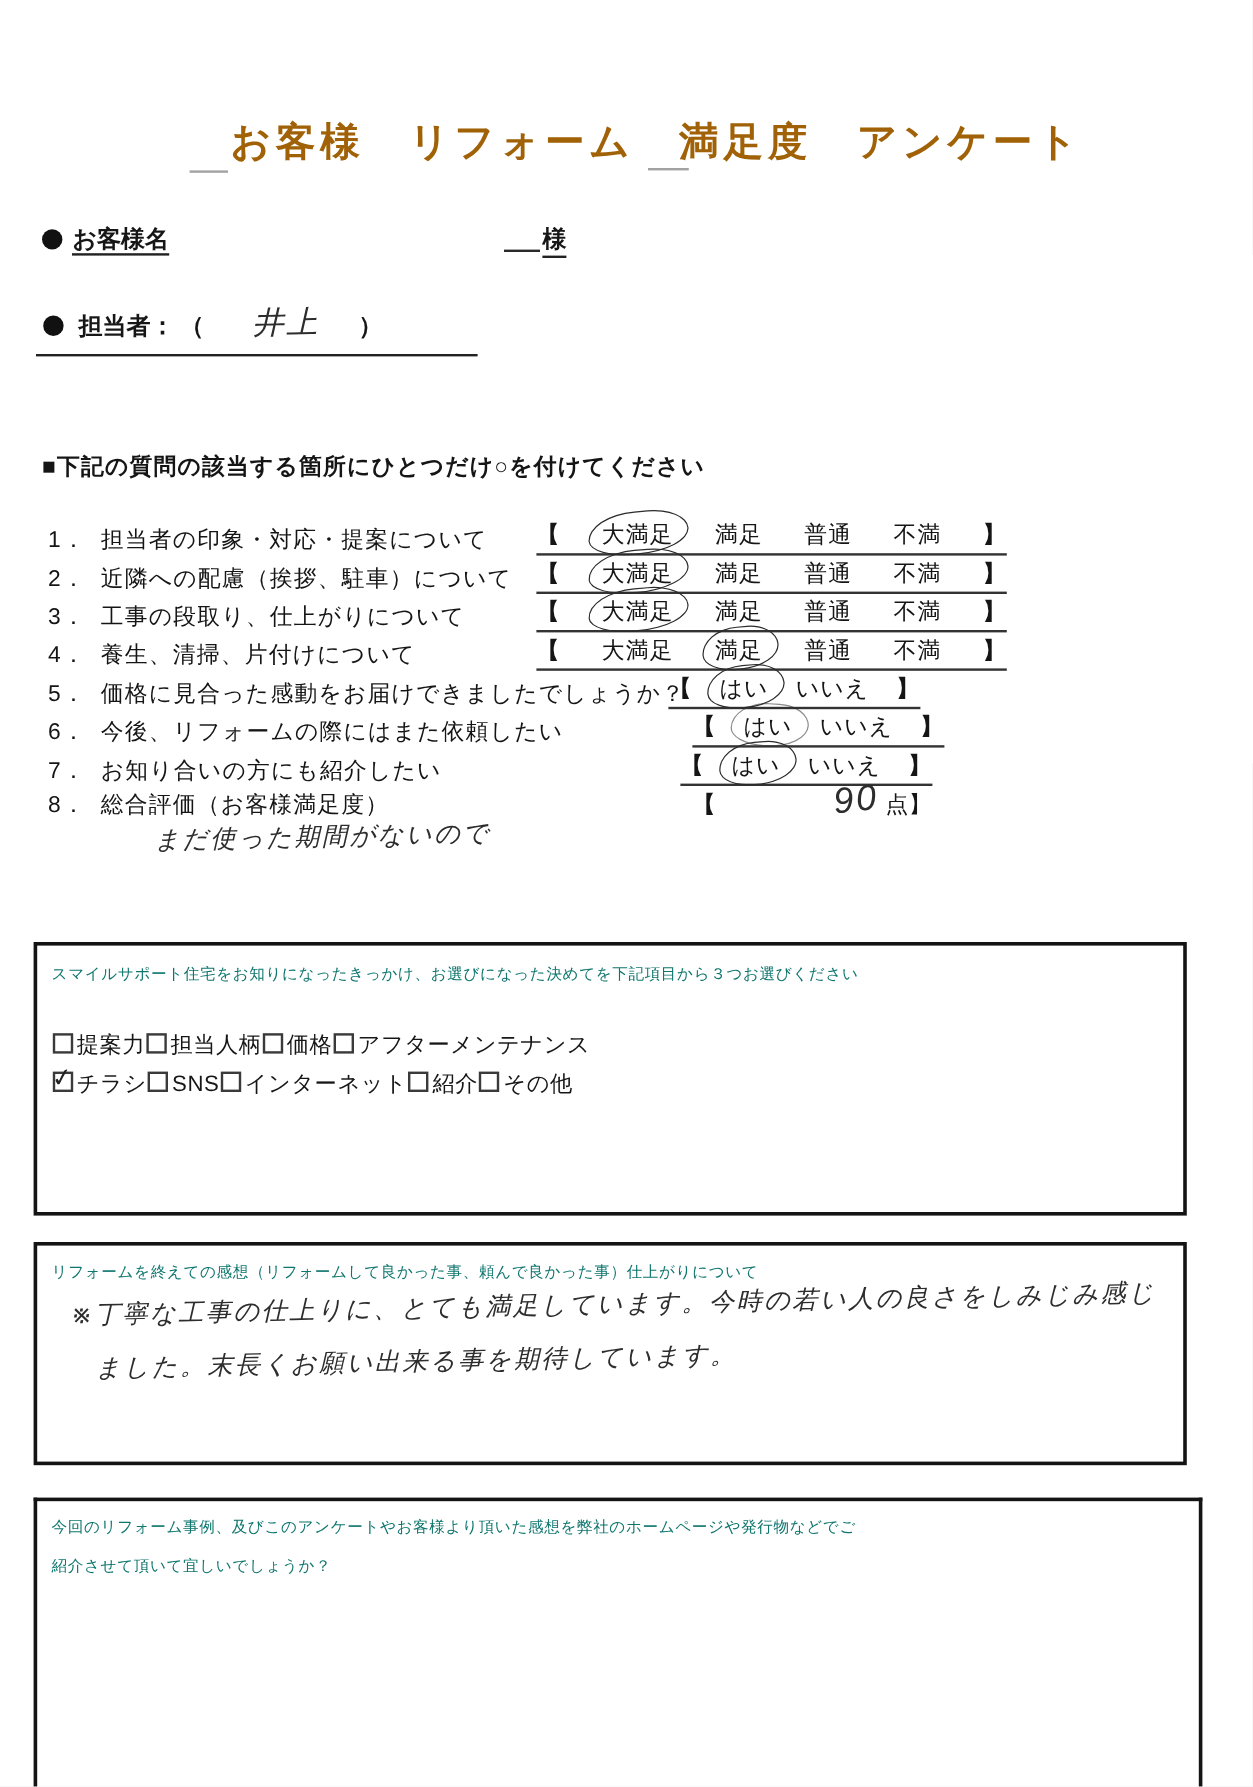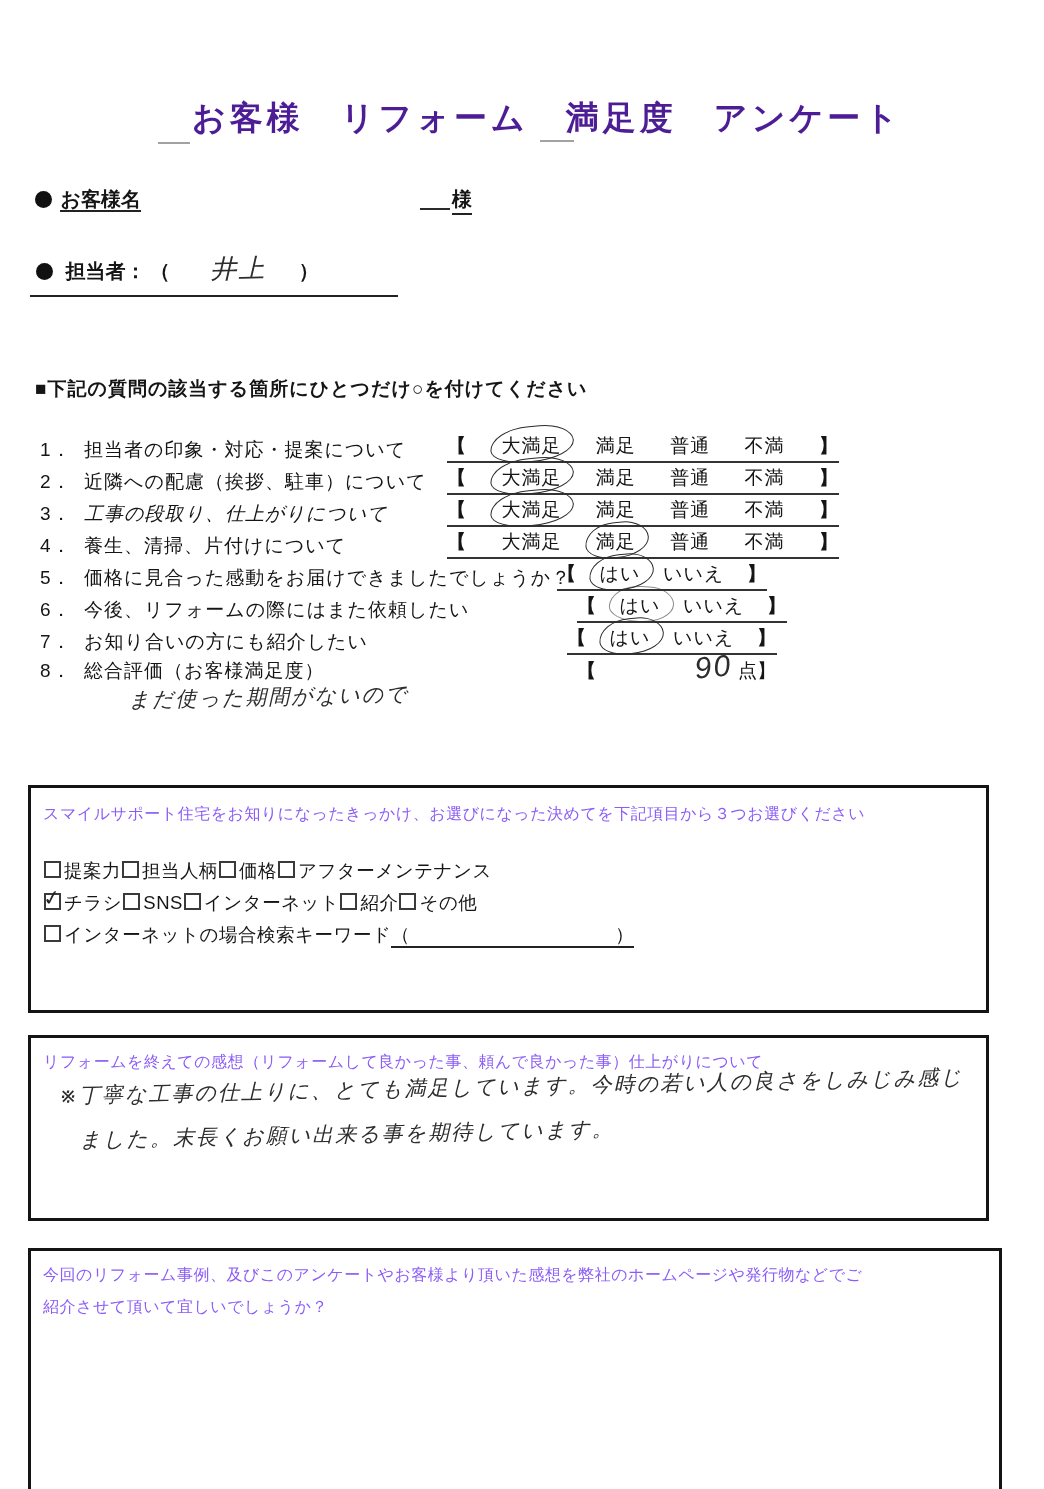--- a/index.html
+++ b/index.html
@@ -2,21 +2,21 @@
 <html lang="ja"><head>
 <meta charset="utf-8">
 <style>
   html,body{margin:0;padding:0;background:#e8e8e8;}
   .page{
     position:relative;width:1044px;height:1489px;margin:0 auto;
     background:#ffffff;color:#1c1c1c;overflow:hidden;
     font-family:"Liberation Sans","DejaVu Sans",sans-serif;
   }
   .abs{position:absolute;}
-  .title{font-size:33px;font-weight:bold;letter-spacing:4px;color:#4c1d95;}
+  .title{font-size:33px;font-weight:bold;letter-spacing:4px;color:#a16207;}
   .bullet{display:inline-block;width:17px;height:17px;background:#111;border-radius:50%;vertical-align:-2px;}
   .fieldline{font-size:20px;font-weight:bold;color:#161616;}
   .u{border-bottom:2.5px solid #222;}
   .instr{font-size:19px;font-weight:600;color:#151515;letter-spacing:1px;}
   .qnum{font-size:19px;color:#151515;letter-spacing:1px;}
   .qlabel{font-size:19px;color:#151515;letter-spacing:1px;}
   .opts{
     display:flex;align-items:flex-end;justify-content:space-between;
     border-bottom:2px solid #333;padding-bottom:2px;
     font-size:19px;color:#151515;letter-spacing:1px;
@@ -29,21 +29,21 @@
     border-radius:55% 45% 60% 50% / 70% 55% 60% 45%;
     transform:rotate(-5deg);
   }
   .circled.faint::after{opacity:.55;transform:rotate(3deg);}
   .hw{
     color:#2d2d2d;font-style:italic;letter-spacing:2px;
     transform:rotate(-1.2deg);transform-origin:left top;white-space:nowrap;
   }
   .score-hw{font-size:30px;transform:rotate(-6deg);}
   .bigbox{border:3.5px solid #141414;background:#fff;}
-  .boxhead{font-size:16px;color:#8b5cf6;letter-spacing:.5px;line-height:1.8;}
+  .boxhead{font-size:13px;color:#0f766e;letter-spacing:.5px;line-height:1.8;}
   .cbrow{font-size:18.5px;color:#161616;letter-spacing:.5px;white-space:nowrap;}
   .cb{
     display:inline-block;width:13px;height:13px;border:2px solid #3a3a3a;
     margin:0 3px 0 1px;vertical-align:-1px;position:relative;background:#fff;
   }
   .cb.checked::after{
     content:'✓';position:absolute;left:-3px;top:-9px;font-size:21px;color:#222;
     font-weight:bold;transform:rotate(-8deg);
   }
   .blank-u{display:inline-block;border-bottom:2px solid #2a2a2a;height:18px;vertical-align:-4px;}
@@ -92,21 +92,21 @@
   <div class="abs opts" style="left:447px;top:465px;width:392px;">
     <span class="bk">【</span>
     <span class="opt circled">大満足</span>
     <span class="opt">満足</span>
     <span class="opt">普通</span>
     <span class="opt">不満</span>
     <span class="bk">】</span>
   </div>
 
   <div class="abs qnum" style="left:40px;top:501px;">3．</div>
-  <div class="abs qlabel" style="left:84px;top:501px;font-style:italic;">工事の段取り、仕上がりについて</div>
+  <div class="abs qlabel" style="left:84px;top:501px;">工事の段取り、仕上がりについて</div>
   <div class="abs opts" style="left:447px;top:497px;width:392px;">
     <span class="bk">【</span>
     <span class="opt circled">大満足</span>
     <span class="opt">満足</span>
     <span class="opt">普通</span>
     <span class="opt">不満</span>
     <span class="bk">】</span>
   </div>
 
   <div class="abs qnum" style="left:40px;top:533px;">4．</div>
@@ -158,23 +158,20 @@
     <div class="abs boxhead" style="left:12px;top:12px;width:930px;">スマイルサポート住宅をお知りになったきっかけ、お選びになった決めてを下記項目から３つお選びください</div>
 
     <div class="abs cbrow" style="left:12px;top:70px;">
       <span class="cb"></span><span>提案力</span><span class="cb"></span><span>担当人柄</span><span class="cb"></span><span>価格</span><span class="cb"></span><span>アフターメンテナンス</span>
     </div>
 
     <div class="abs cbrow" style="left:12px;top:102px;">
       <span class="cb checked"></span><span>チラシ</span><span class="cb"></span><span>SNS</span><span class="cb"></span><span>インターネット</span><span class="cb"></span><span>紹介</span><span class="cb"></span><span>その他</span>
     </div>
 
-    <div class="abs cbrow" style="left:12px;top:134px;">
-      <span class="cb"></span><span>インターネットの場合検索キーワード</span><span class="u" style="padding-bottom:1px;"><span>（</span><span class="blank-u" style="width:205px;border-bottom:none;"></span><span>）</span></span>
-    </div>
   </div>
 
   <div class="abs bigbox" style="left:28px;top:1035px;width:955px;height:180px;">
     <div class="abs boxhead" style="left:12px;top:10px;width:930px;">リフォームを終えての感想（リフォームして良かった事、頼んで良かった事）仕上がりについて</div>
     <div class="abs hw" style="left:28px;top:44px;font-size:21px;">※丁寧な工事の仕上りに、とても満足しています。今時の若い人の良さをしみじみ感じ</div>
     <div class="abs hw" style="left:48px;top:88px;font-size:21px;">ました。末長くお願い出来る事を期待しています。</div>
   </div>
 
   <div class="abs bigbox" style="left:28px;top:1248px;width:955px;height:238px;border-bottom:none;padding-left:13px;">
     <div class="abs boxhead" style="left:12px;top:10px;width:930px;">今回のリフォーム事例、及びこのアンケートやお客様より頂いた感想を弊社のホームページや発行物などでご</div>

